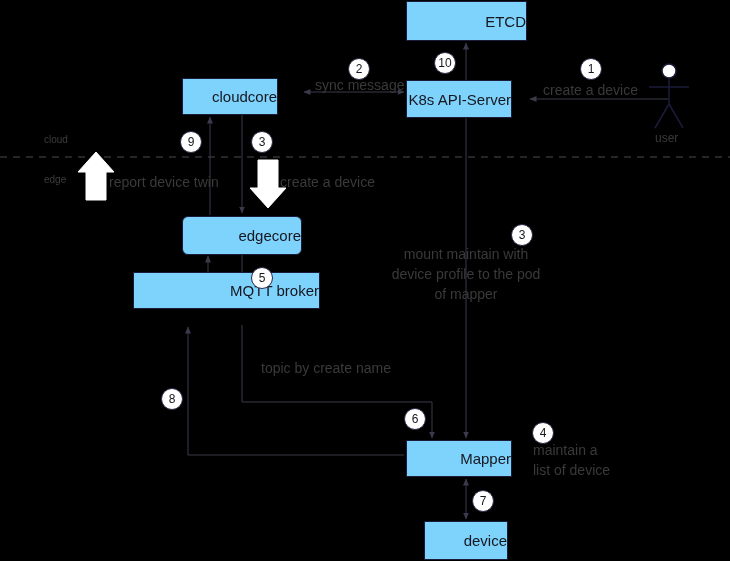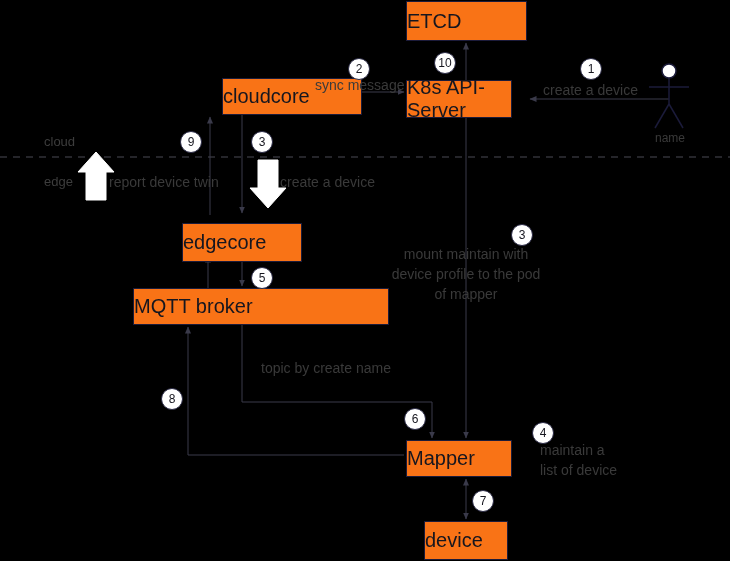--- a/index.html
+++ b/index.html
@@ -1,40 +1,40 @@
 <!DOCTYPE html>
 <html><head>
 <meta charset="utf-8">
 <style>
   html,body{margin:0;padding:0;background:#000;}
   body{width:730px;height:561px;overflow:hidden;font-family:"Liberation Sans",sans-serif;}
   #stage{position:relative;width:730px;height:561px;background:#000;}
   svg.layer{position:absolute;left:0;top:0;width:730px;height:561px;}
   .node{
-    position:absolute;background:#f97316;border:1px solid #1b1b3a;
-    display:flex;align-items:center;justify-content:flex-start;
-    color:#16161f;font-size:20px;font-family:"Liberation Sans",sans-serif;
+    position:absolute;background:#7dd3fc;border:1px solid #1b1b3a;
+    display:flex;align-items:center;justify-content:flex-end;
+    color:#16161f;font-size:15px;font-family:"Liberation Sans",sans-serif;
     box-sizing:border-box;
   }
   .badge{
     position:absolute;width:22px;height:22px;border-radius:50%;
     background:#ffffff;border:1px solid #2a2a45;
     display:flex;align-items:center;justify-content:center;
     font-size:12px;color:#16161f;box-sizing:border-box;
     font-family:"Liberation Sans",sans-serif;
   }
   .edge-label{
     position:absolute;color:#3a3a3a;font-size:14px;
     font-family:"Liberation Sans",sans-serif;white-space:nowrap;
   }
   .zone-label{
-    position:absolute;color:#3d3d3d;font-size:13px;
+    position:absolute;color:#3d3d3d;font-size:10px;
     font-family:"Liberation Sans",sans-serif;
   }
-  .multiline{line-height:20px;text-align:center;white-space:normal;width:150px;margin-left:7px;}
+  .multiline{line-height:20px;text-align:center;white-space:normal;width:150px;}
   .actor-label{
     position:absolute;color:#3a3a3a;font-size:12px;
     font-family:"Liberation Sans",sans-serif;
   }
 </style>
 </head>
 <body>
 
 <div id="stage">
 
@@ -90,41 +90,41 @@
   </svg>
 
   <div class="node" style="left:406px;top:1px;width:121px;height:40px;">
     <span>ETCD</span>
   </div>
 
   <div class="node" style="left:406px;top:80px;width:106px;height:38px;">
     <span>K8s API-Server</span>
   </div>
 
-  <div class="node" style="left:182px;top:78px;width:140px;height:37px;margin-left:40px;">
+  <div class="node" style="left:182px;top:78px;width:96px;height:37px;">
     <span>cloudcore</span>
   </div>
 
-  <div class="node" style="left:182px;top:223px;width:120px;height:39px;">
+  <div class="node" style="left:182px;top:216px;width:120px;height:39px;border-radius:6px;">
     <span>edgecore</span>
   </div>
 
-  <div class="node" style="left:133px;top:288px;width:256px;height:37px;">
+  <div class="node" style="left:133px;top:272px;width:187px;height:37px;">
     <span>MQTT broker</span>
   </div>
 
   <div class="node" style="left:406px;top:440px;width:106px;height:37px;">
     <span>Mapper</span>
   </div>
 
   <div class="node" style="left:424px;top:521px;width:84px;height:39px;">
     <span>device</span>
   </div>
 
-  <div class="actor-label" style="left:655px;top:131px;">name</div>
+  <div class="actor-label" style="left:655px;top:131px;">user</div>
 
   <div class="zone-label" style="left:44px;top:134px;">cloud</div>
   <div class="zone-label" style="left:44px;top:174px;">edge</div>
 
   <div class="edge-label" style="left:543px;top:82px;">create a device</div>
   <div class="edge-label" style="left:315px;top:77px;">sync message</div>
   <div class="edge-label" style="left:109px;top:174px;">report device twin</div>
   <div class="edge-label" style="left:280px;top:174px;">create a device</div>
   <div class="edge-label multiline" style="left:466px;top:244px;margin-left:-75px;">mount maintain with device profile to the pod of mapper</div>
   <div class="edge-label" style="left:261px;top:360px;">topic by create name</div>

